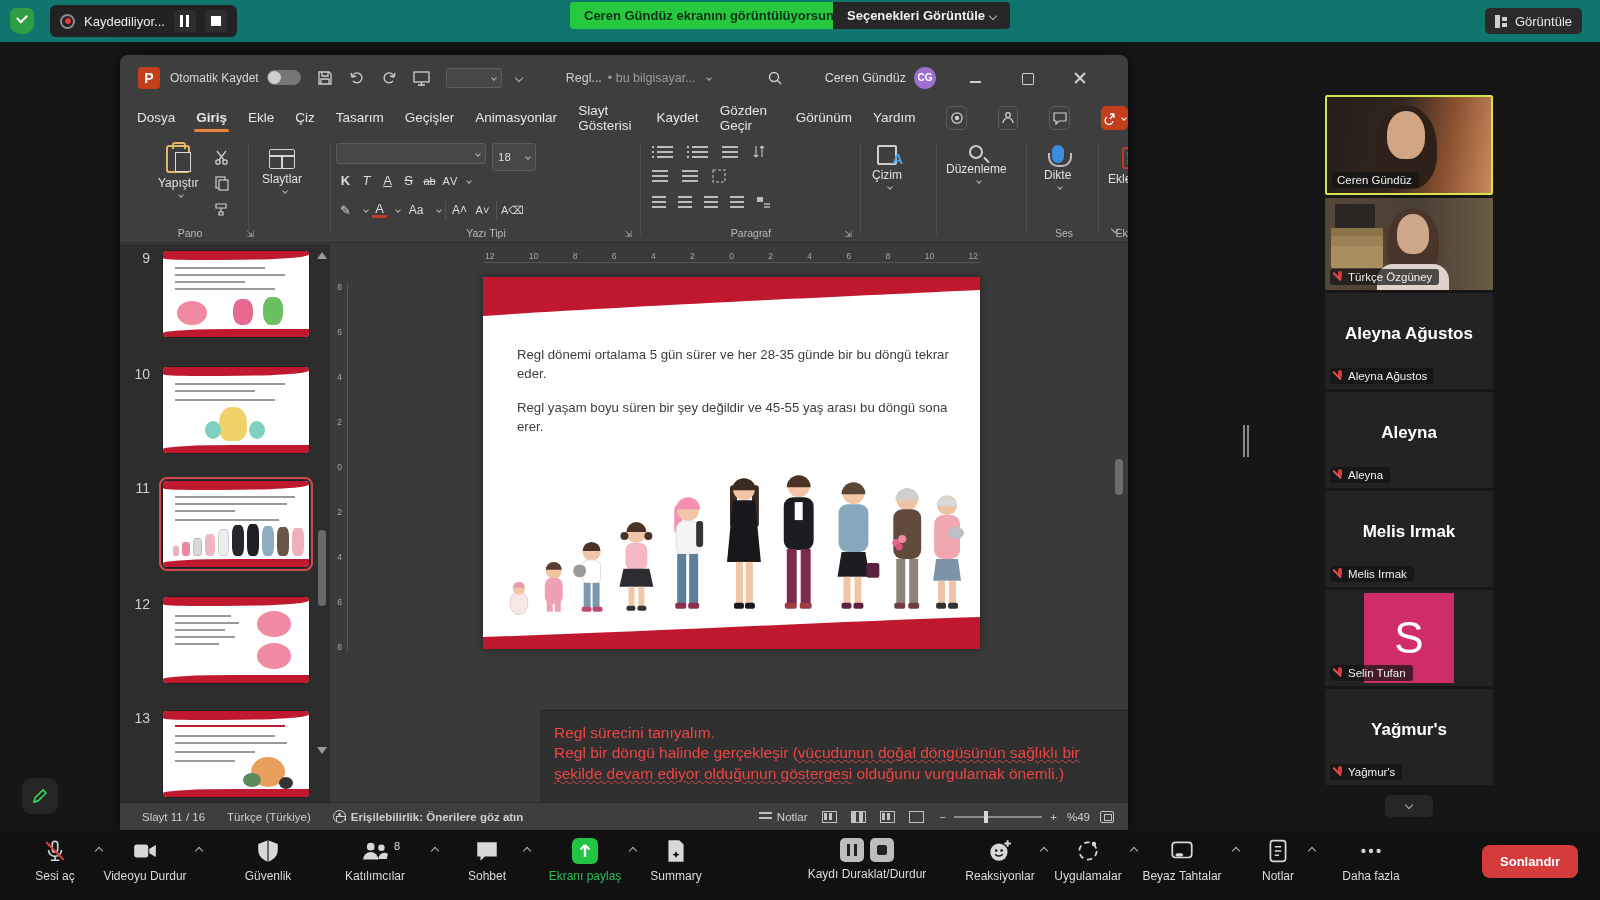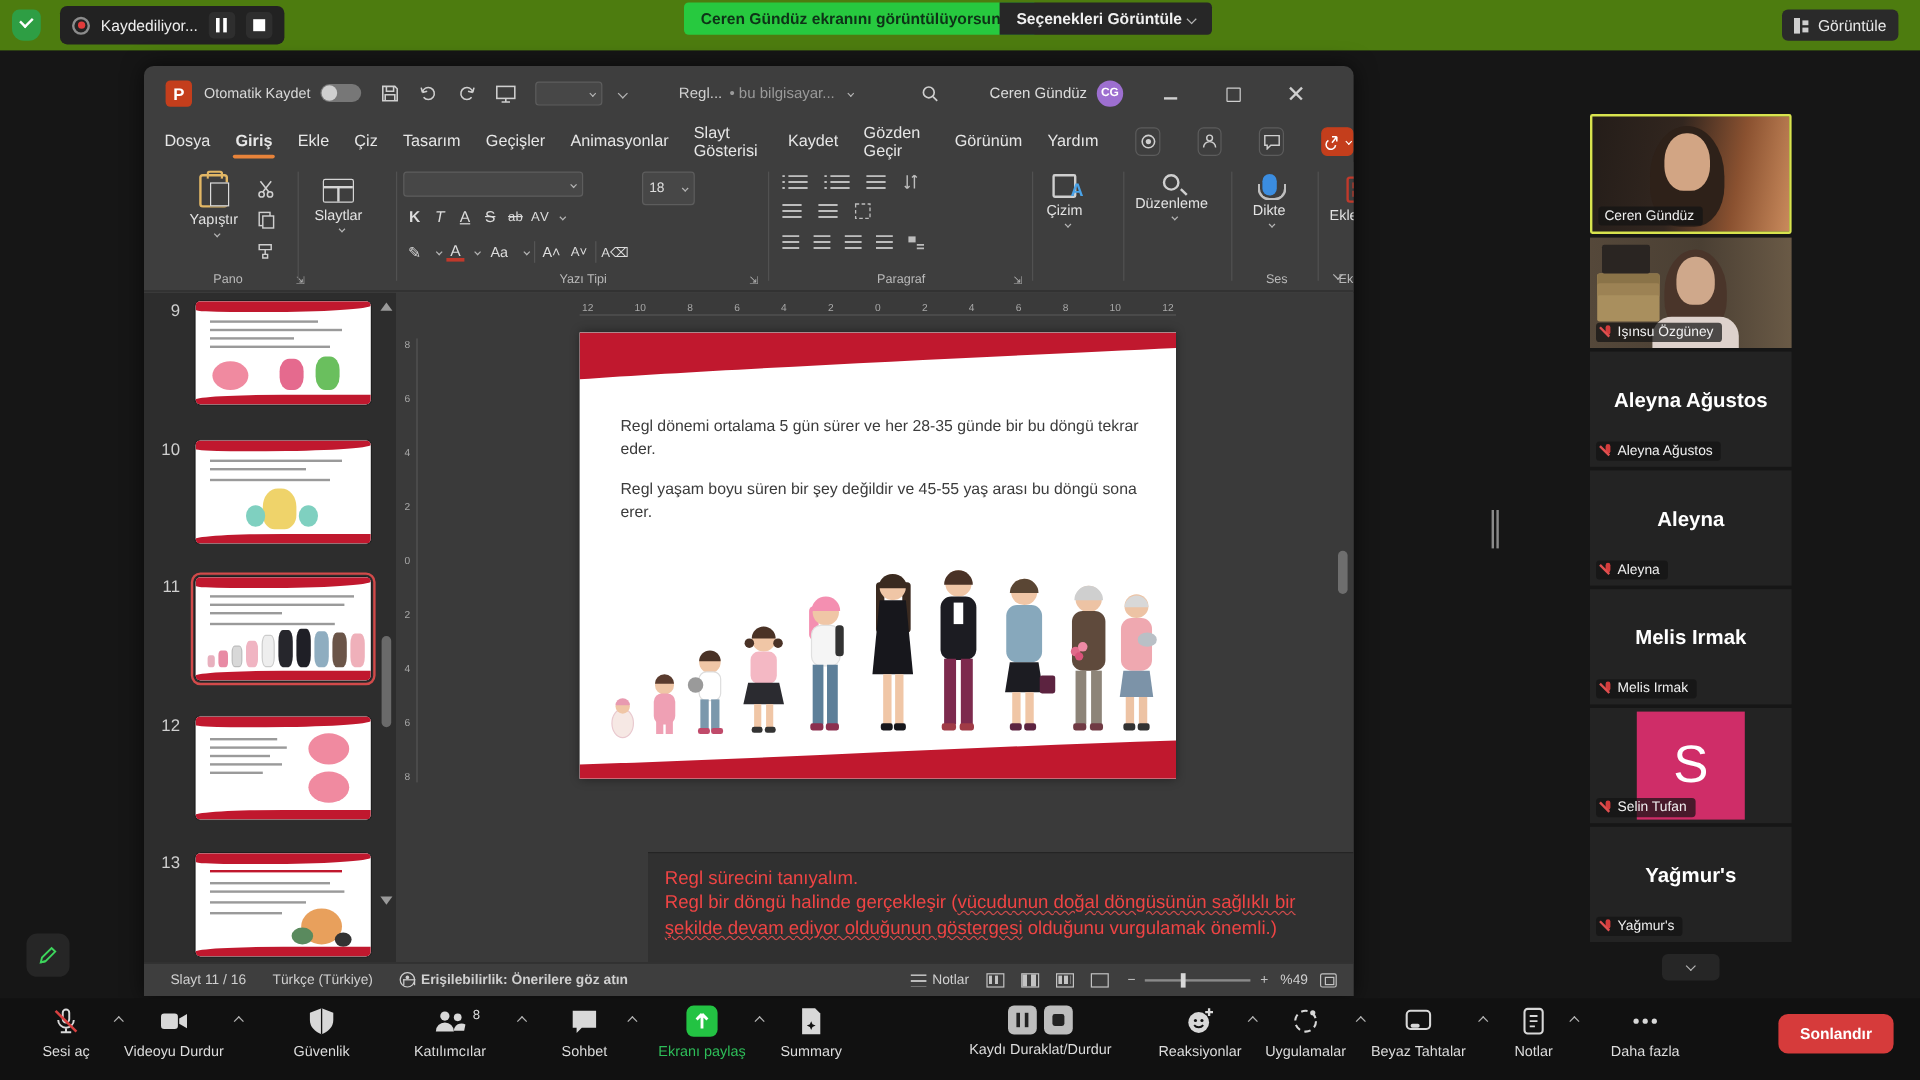--- a/index.html
+++ b/index.html
@@ -5,21 +5,21 @@
   * { margin:0; padding:0; box-sizing:border-box; }
   html,body { width:1600px; height:900px; background:#141414; font-family:"Liberation Sans",sans-serif; overflow:hidden; }
   .stage { position:relative; width:1600px; height:900px; background:#161616; }
   .abs { position:absolute; }
   .row { display:flex; align-items:center; }
   .chev { display:inline-block; width:6px; height:6px; border-right:1.6px solid #b5b5b5; border-bottom:1.6px solid #b5b5b5; transform:rotate(45deg); margin-left:5px; }
   .chev.up { transform:rotate(-135deg); }
   .chev.sm { width:4px; height:4px; }
 
   
-  .topbar { position:absolute; left:0; top:0; width:1600px; height:42px; background:#4d7c0f;text-decoration:underline; }
+  .topbar { position:absolute; left:0; top:0; width:1600px; height:42px; background:#0f766e;text-decoration:underline; }
   .shield-ok { position:absolute; left:10px; top:8px; width:24px; height:26px; background:#2e9e44; border-radius:6px 6px 10px 10px; }
   .shield-ok:after { content:""; position:absolute; left:7px; top:6px; width:8px; height:5px; border-left:2.5px solid #fff; border-bottom:2.5px solid #fff; transform:rotate(-45deg); }
   .recpill { position:absolute; left:50px; top:5px; height:32px; background:#222; border-radius:6px; display:flex; align-items:center; padding:0 10px; gap:9px; }
   .recdot { width:15px; height:15px; border-radius:50%; border:2px solid #8c8c8c; position:relative; }
   .recdot:after { content:""; position:absolute; left:2.5px; top:2.5px; width:6px; height:6px; border-radius:50%; background:#e23b3b; }
   .rectxt { color:#eee; font-size:13px; }
   .pausebtn,.stopbtn { width:22px; height:22px; border-radius:4px; background:#2e2e2e; position:relative; }
   .pausebtn:before { content:""; position:absolute; left:6px; top:5px; width:3px; height:12px; background:#fff; box-shadow:6px 0 0 #fff; }
   .stopbtn:before { content:""; position:absolute; left:6px; top:6px; width:10px; height:10px; background:#fff; }
   .banner { position:absolute; left:570px; top:2px; height:27px; background:#27c93f; border-radius:4px 0 0 4px; display:flex; align-items:center; padding:0 14px; color:#0e3317; font-weight:bold; font-size:13px; }
@@ -57,21 +57,21 @@
   .grp-label { position:absolute; bottom:4px; color:#b9b9b9; font-size:10.5px; width:100%; text-align:center; }
   .vsep { position:absolute; top:8px; bottom:8px; width:1px; background:#515151; }
   .bigbtn { display:flex; flex-direction:column; align-items:center; color:#e2e2e2; font-size:12px; gap:3px; }
   .clip-ic { width:24px; height:28px; border:2px solid #e2b765; border-radius:3px; position:relative; }
   .clip-ic:before { content:""; position:absolute; left:4px; top:-5px; width:10px; height:5px; border:2px solid #e2b765; border-bottom:none; border-radius:3px 3px 0 0; }
   .clip-ic:after { content:""; position:absolute; left:7px; top:5px; width:14px; height:18px; background:#3e3e3e; border:1.6px solid #dcdcdc; }
   .slides-ic { width:26px; height:20px; border:1.6px solid #d5d5d5; border-radius:2px; position:relative; }
   .slides-ic:before { content:""; position:absolute; left:0; top:5px; width:100%; height:1.6px; background:#d5d5d5; }
   .slides-ic:after { content:""; position:absolute; left:11px; top:5px; width:1.6px; height:13px; background:#d5d5d5; }
   .fontbox { width:150px; height:21px; background:#474747; border:1px solid #5d5d5d; border-radius:3px; display:flex; align-items:center; justify-content:flex-end; padding-right:5px; }
-  .sizebox { width:44px; height:21px; background:#474747; border:1px solid #5d5d5d; border-radius:3px; color:#ddd; font-size:11.5px; display:flex; align-items:center; justify-content:space-between; padding:13px 5px;margin-left:43px; }
+  .sizebox { width:44px; height:21px; background:#474747; border:1px solid #5d5d5d; border-radius:3px; color:#ddd; font-size:11.5px; display:flex; align-items:center; justify-content:space-between; padding:13px 5px; }
   .fmt { color:#dcdcdc; font-size:13px; width:19px; text-align:center; }
   .lines-ic { width:16px; height:12px; background:repeating-linear-gradient(#bdbdbd 0 1.6px, transparent 1.6px 5px); }
   .lines-ic.dots { position:relative; margin-left:5px; }
   .lines-ic.dots:before { content:""; position:absolute; left:-5px; top:0; width:2px; height:12px; background:repeating-linear-gradient(#bdbdbd 0 1.6px, transparent 1.6px 5px); }
   .blue-mic { width:12px; height:18px; background:#3b8de0; border-radius:6px; position:relative; margin-bottom:2px; }
   .blue-mic:after { content:""; position:absolute; left:-4px; top:8px; width:20px; height:12px; border:2px solid #bfbfbf; border-top:none; border-radius:0 0 10px 10px; }
   .addin-ic { width:22px; height:22px; border:2px solid #c0392b; border-radius:3px; position:relative; }
   .addin-ic:before { content:""; position:absolute; left:3px; top:3px; width:5px; height:5px; background:#c0392b; box-shadow:7px 0 0 #c0392b, 0 7px 0 #c0392b, 7px 7px 0 #c0392b; }
   .draw-ic { width:20px; height:20px; border:2px solid #cfcfcf; border-radius:2px; position:relative; }
   .draw-ic:after { content:"A"; position:absolute; right:-8px; bottom:-4px; color:#4aa3e8; font-weight:bold; font-size:15px; }
@@ -629,21 +629,21 @@
       <span class="namechip">Ceren Gündüz</span>
     </div>
     <div class="tile video2" style="background:linear-gradient(90deg,#55483a 0%,#4a3f33 55%,#6a5a46 100%)">
       <span class="abs" style="left:6px;top:30px;width:52px;height:40px;background:#a98f5e;border-radius:2px;box-shadow:inset 0 8px 0 #8a7348, inset 0 18px 0 #9c8254"></span>
       <span class="abs" style="left:10px;top:6px;width:40px;height:24px;background:#2a2522;border-radius:2px"></span>
       <span class="hair-sh" style="left:62px;top:10px;width:52px;height:70px;background:#4a352a"></span>
       <span class="head-sh" style="left:72px;top:16px;width:32px;height:40px;background:#cfa88b"></span>
       <span class="shoulder-sh" style="left:52px;bottom:0;width:72px;height:26px;background:#ded2cc"></span>
       <span class="namechip">
           <span class="mic-mute"></span>
-          <span>Işınsu Özgüney</span>
+          <span>Türkçe Özgüney</span>
         </span>
     </div>
     <div class="tile nameonly">
       <span class="bigname">Aleyna Ağustos</span>
       <span class="namechip">
           <span class="mic-mute"></span>
           <span>Aleyna Ağustos</span>
         </span>
     </div>
     <div class="tile nameonly">

